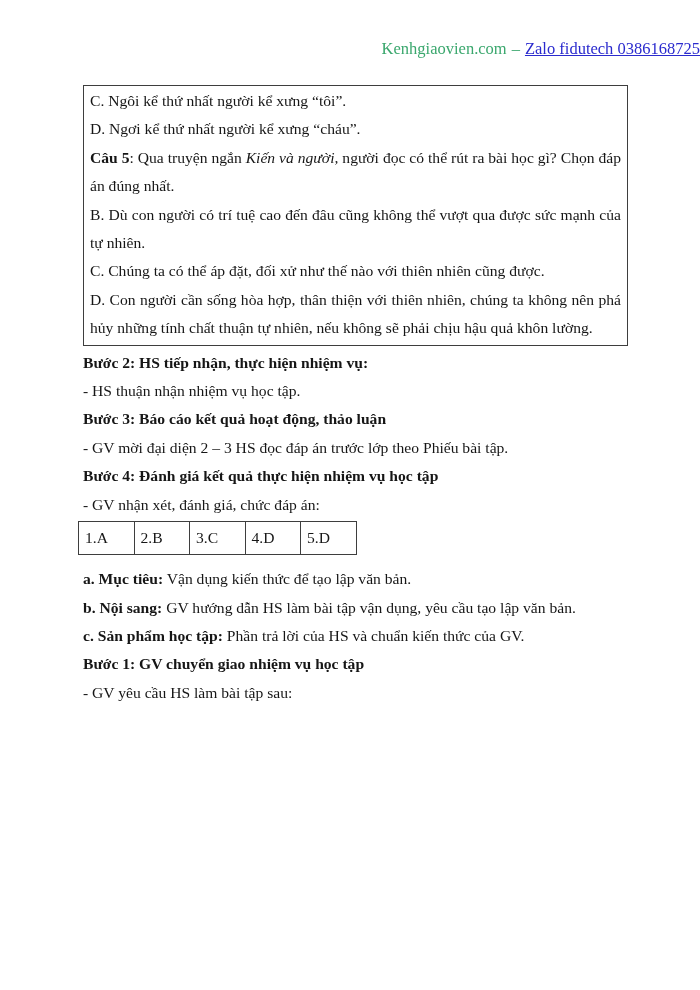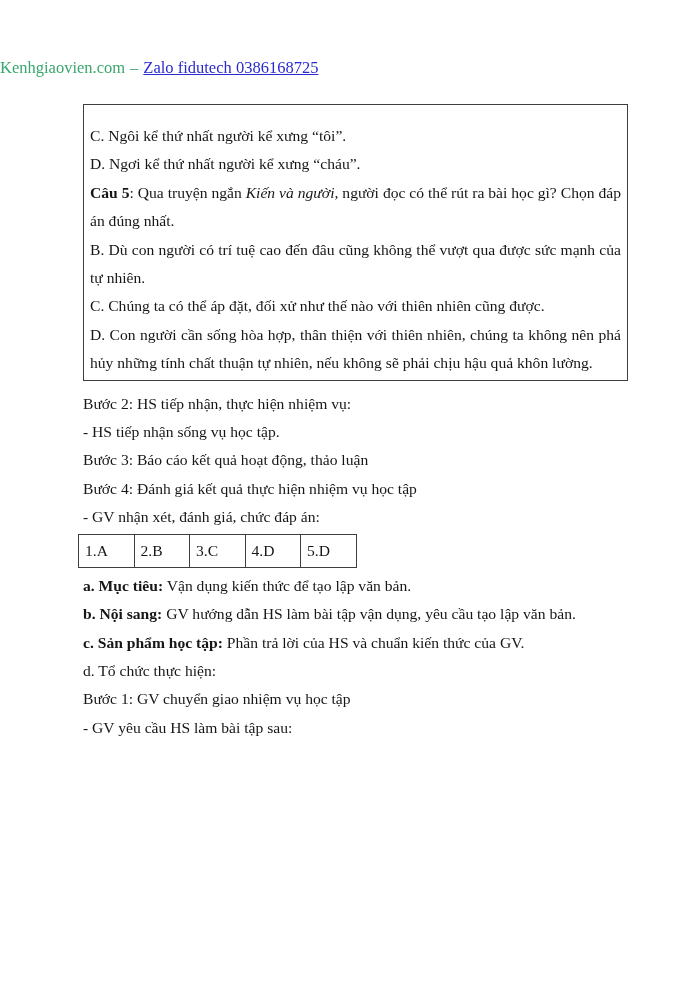--- a/index.html
+++ b/index.html
@@ -7,48 +7,48 @@
   .page {
     position: relative;
     width: 700px;
     height: 990px;
     background: #ffffff;
     font-family: "Liberation Serif", "DejaVu Serif", serif;
     color: #161616;
     overflow: hidden;
   }
   .header {
-    padding-top: 57px;
-    text-align: left;
+    padding-top: 38px;
+    text-align: right;
     font-size: 16.5px;
     line-height: 22px;
   }
   .header .site { color: #3aa76d; }
   .header .sep  { color: #3aa76d; margin: 0 5px; }
   .header .zalo {
     color: #2a2ace;
     text-decoration: underline;
     cursor: pointer;
   }
   .content {
     margin: 25px 72px 0 83px;
     font-size: 15.6px;
     line-height: 28.4px;
     text-align: justify;
   }
   .content p { margin: 0; }
   .qbox {
     border: 1.5px solid #3e3e3e;
-    padding: 17px 6px 2px 6px;
-    margin-bottom: 9px;
+    padding: 1px 6px 2px 6px;
+    margin-bottom: 3px;
   }
-  .bold { font-weight: normal; }
+  .bold { font-weight: bold; }
   .answers {
     border-collapse: collapse;
-    margin: 2px 0 4px -5px;
+    margin: 2px 0 10px -5px;
   }
   .answers td {
     width: 55.5px;
     height: 33px;
     border: 1.5px solid #3e3e3e;
     padding: 0 0 0 6px;
     line-height: normal;
     vertical-align: middle;
     font-size: 15.6px;
     text-align: left;
@@ -68,23 +68,24 @@
     <div class="qbox">
       <p>C. Ngôi kể thứ nhất người kể xưng “tôi”.</p>
       <p>D. Ngơi kể thứ nhất người kể xưng “cháu”.</p>
       <p><b>Câu 5</b><span>: Qua truyện ngắn </span><i>Kiến và người,</i><span> người đọc có thể rút ra bài học gì? Chọn đáp án đúng nhất.</span></p>
       <p>B. Dù con người có trí tuệ cao đến đâu cũng không thể vượt qua được sức mạnh của tự nhiên.</p>
       <p>C. Chúng ta có thể áp đặt, đối xử như thế nào với thiên nhiên cũng được.</p>
       <p>D. Con người cần sống hòa hợp, thân thiện với thiên nhiên, chúng ta không nên phá hủy những tính chất thuận tự nhiên, nếu không sẽ phải chịu hậu quả khôn lường.</p>
     </div>
 
     <p class="bold">Bước 2: HS tiếp nhận, thực hiện nhiệm vụ:</p>
-    <p>- HS tiếp nhận sống vụ học tập.</p>
+    <p>- HS thuận nhận nhiệm vụ học tập.</p>
 
     <p class="bold">Bước 3: Báo cáo kết quả hoạt động, thảo luận</p>
+    <p>- GV mời đại diện 2 – 3 HS đọc đáp án trước lớp theo Phiếu bài tập.</p>
 
     <p class="bold">Bước 4: Đánh giá kết quả thực hiện nhiệm vụ học tập</p>
     <p>- GV nhận xét, đánh giá, chức đáp án:</p>
 
     <table class="answers">
       <tbody>
           <tr>
         <td>1.A</td>
         <td>2.B</td>
         <td>3.C</td>
@@ -92,19 +93,18 @@
         <td>5.D</td>
       </tr>
     </tbody>
       </table>
 
 
 
     <p><b>a. Mục tiêu:</b><span> Vận dụng kiến thức để tạo lập văn bản.</span></p>
     <p><b>b. Nội sang:</b><span> GV hướng dẫn HS làm bài tập vận dụng, yêu cầu tạo lập văn bản.</span></p>
     <p><b>c. Sản phẩm học tập:</b><span> Phần trả lời của HS và chuẩn kiến thức của GV.</span></p>
-    <p class="bold">d. Tổ chức thực hiện:</p>
 
     <p class="bold">Bước 1: GV chuyển giao nhiệm vụ học tập</p>
     <p>- GV yêu cầu HS làm bài tập sau:</p>
 
   </div>
 </div>
 
 </body></html>

